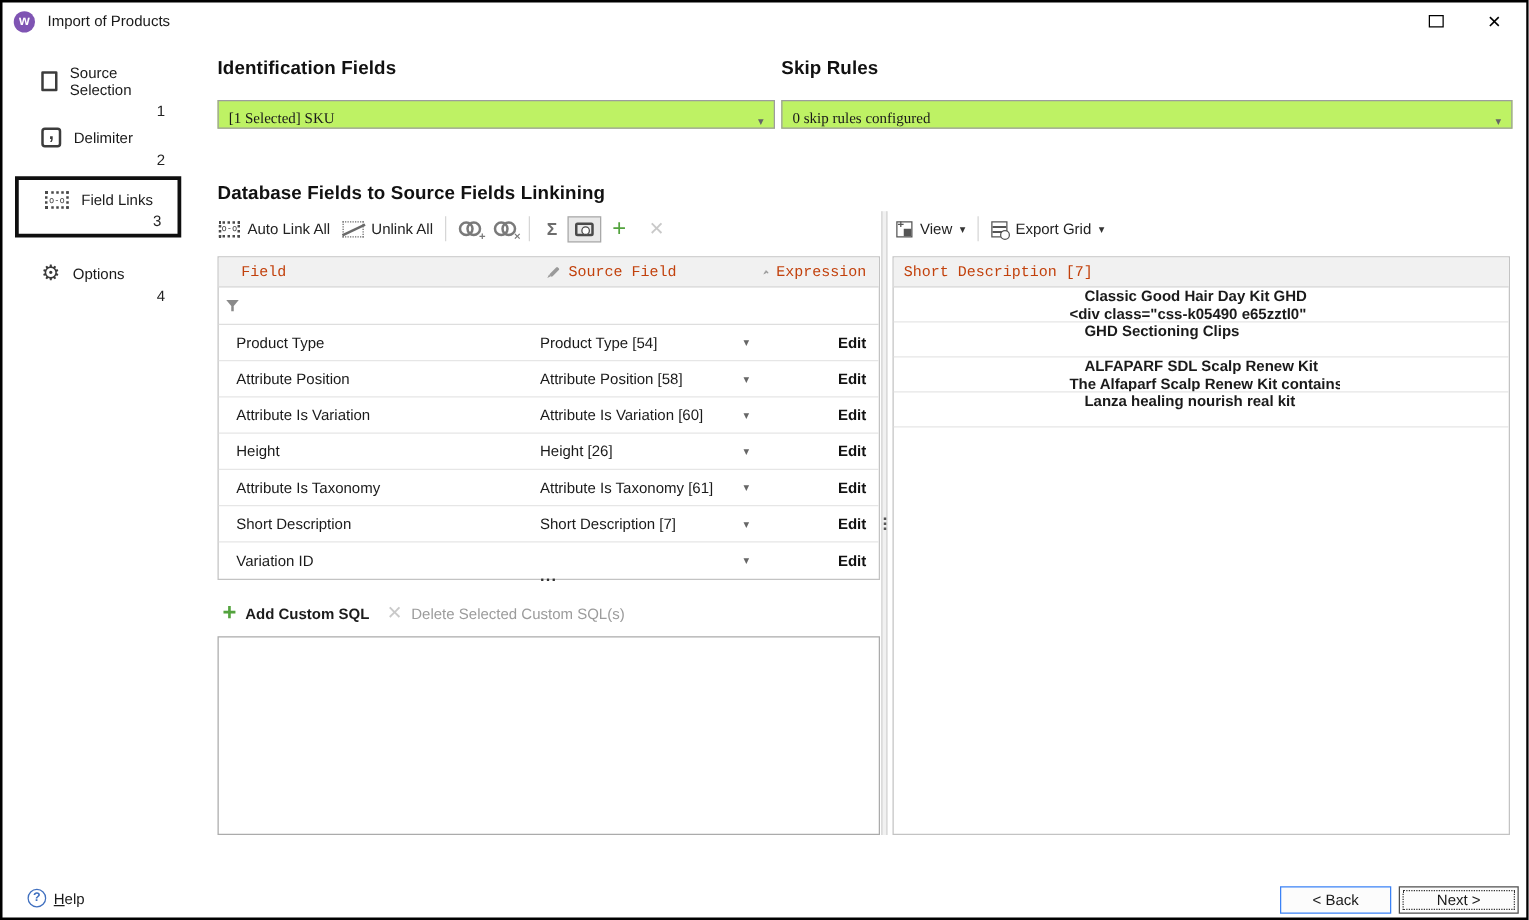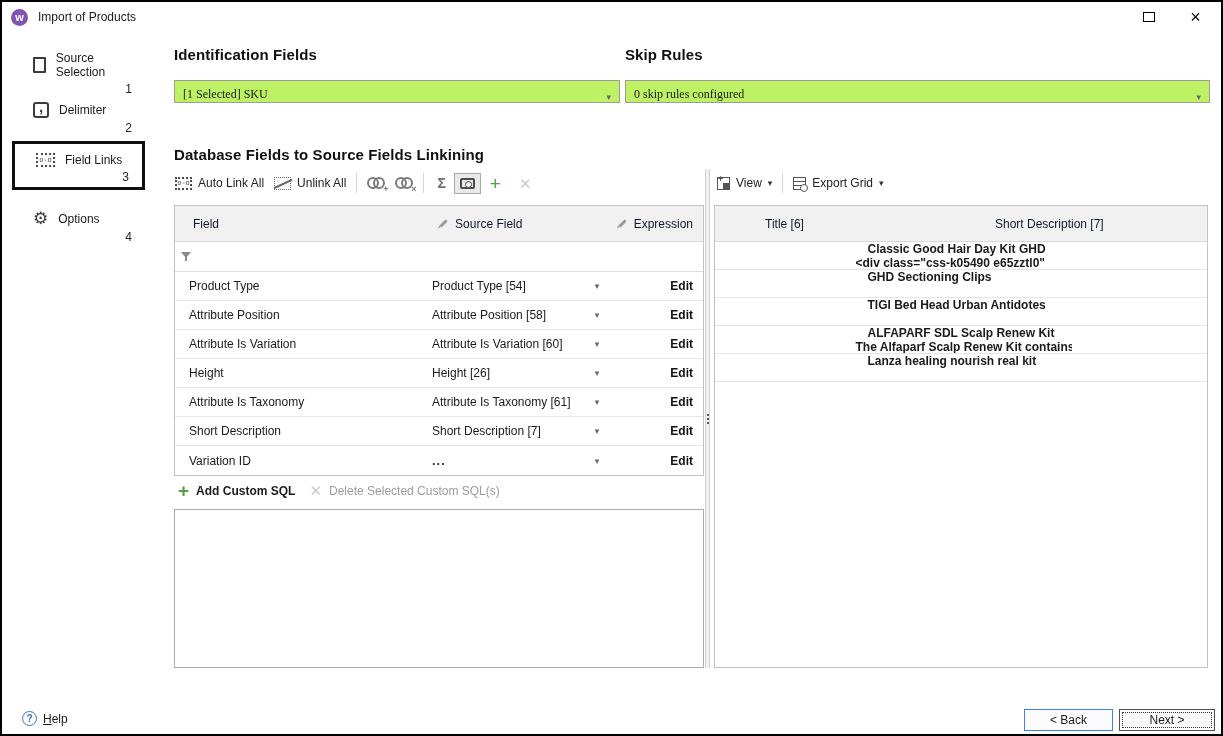--- a/index.html
+++ b/index.html
@@ -58,21 +58,21 @@
   .gray-x{color:#c9c9c9;font-size:15px;line-height:1;padding:0 4px;}
   .view-icon{width:13px;height:13px;border:1.5px solid #555;position:relative;background:#fff;}
   .view-icon::before{content:"+";position:absolute;left:0px;top:-4px;font-size:9px;color:#555;font-weight:bold;}
   .view-icon::after{content:"";position:absolute;right:0;bottom:0;width:6px;height:6px;background:#555;}
   .export-icon{width:13px;height:13px;border:1.5px solid #555;position:relative;
     background:linear-gradient(to bottom,transparent 3px,#555 3px,#555 4.5px,transparent 4.5px,transparent 7px,#555 7px,#555 8.5px,transparent 8.5px);}
   .export-icon::after{content:"";position:absolute;right:-3px;bottom:-3px;width:6px;height:6px;border:1.5px solid #555;border-radius:50%;background:#fff;}
 
   
   .grid{position:absolute; border:1px solid var(--grid-border); background:#fff; font-size:12px;}
-  .ghead{display:flex; align-items:center; height:36px; background:#f1f1f1; border-bottom:1px solid #d8d8d8; color:#0f172a;}
+  .ghead{display:flex; align-items:center; height:24px; background:#f1f1f1; border-bottom:1px solid #d8d8d8; color:#c2410c;font-family:Liberation Mono, monospace;}
   .grow{display:flex; align-items:center; height:29px; border-bottom:1px solid var(--row-border);}
   #left-grid .grow:last-child{border-bottom:none;}
   .h-field{width:258px; padding-left:18px;}
   .h-source{width:182px; display:flex; align-items:center; gap:7px; padding-left:7px;}
   .h-expr{width:90px; display:flex; align-items:center; justify-content:flex-end; gap:7px; padding-right:10px;}
   .pencil{display:inline-block;width:9px;height:3px;background:#9a9a9a;transform:rotate(-45deg);border-radius:1px;position:relative;}
   .pencil::after{content:"";position:absolute;left:-3px;top:0;border-top:1.5px solid transparent;border-bottom:1.5px solid transparent;border-right:3px solid #9a9a9a;}
   .gfilter{position:relative; height:30px; display:flex; align-items:center; border-bottom:1px solid #dedede; color:#8c8c8c; cursor:default;}
   .funnel{margin-left:6px; display:flex; flex-direction:column; align-items:center;}
   .funnel .cone{width:0;height:0;border-left:5px solid transparent;border-right:5px solid transparent;border-top:6px solid #8a8a8a;}
@@ -314,34 +314,29 @@
   <div class="sqlbox" style="left:172px; top:507px; width:530px; height:159px"></div>
 
   <div class="splitter" style="left:703px; top:167px; height:499px">
     <i></i>
       <i></i>
       <i></i>
   </div>
 
   <div class="grid" id="right-grid" style="left:712px; top:203px; width:494px; height:463px">
     <div class="ghead">
-      <div class="hr-title">Title [6]</div>
       <div class="hr-desc">Short Description [7]</div>
     </div>
     <div>
         <div class="grow">
           <div class="c-title">Classic Good Hair Day Kit GHD</div>
           <div class="c-desc">&lt;div class="css-k05490 e65zztl0"</div>
         </div>
         <div class="grow">
           <div class="c-title">GHD Sectioning Clips</div>
-          <div class="c-desc"></div>
-        </div>
-        <div class="grow">
-          <div class="c-title">TIGI Bed Head Urban Antidotes</div>
           <div class="c-desc"></div>
         </div>
         <div class="grow">
           <div class="c-title">ALFAPARF SDL Scalp Renew Kit</div>
           <div class="c-desc">The Alfaparf Scalp Renew Kit contains the</div>
         </div>
         <div class="grow">
           <div class="c-title">Lanza healing nourish real kit</div>
           <div class="c-desc"></div>
         </div>

